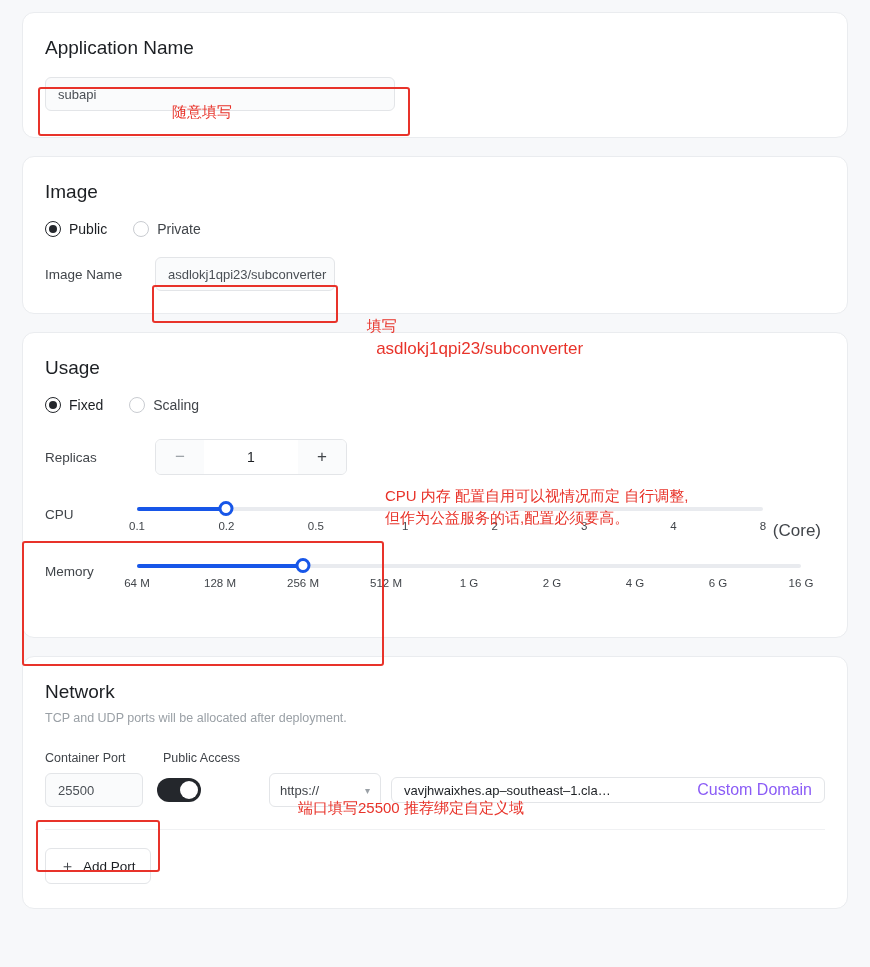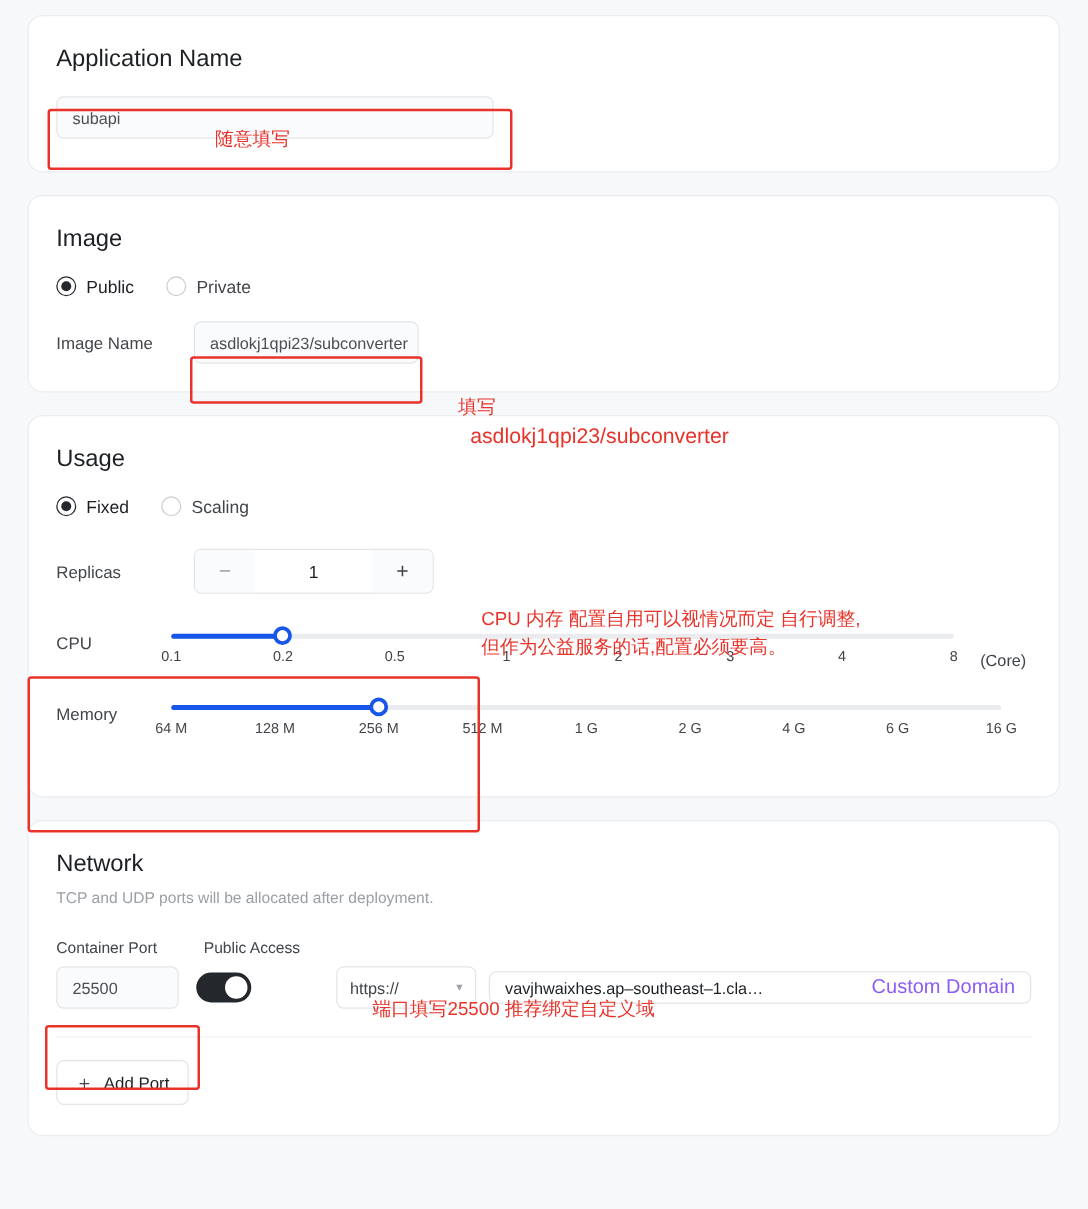--- a/index.html
+++ b/index.html
@@ -100,21 +100,21 @@
     border-radius: 50%; background: #fff; border: 3px solid #1756e8;
     transform: translateX(-50%);
   }
   .ticks { position: relative; height: 20px; margin-top: 9px; }
   .ticks span {
     position: absolute; transform: translateX(-50%);
     font-size: 11.5px; color: #41454a; white-space: nowrap;
   }
   .unit-core {
     position: absolute; right: -58px; top: 20px;
-    font-size: 13px; color: #41454a;
+    font-size: 17px; color: #41454a;
   }
   
   .net-head { display: flex; align-items: center; margin-bottom: 8px; }
   .net-head .h1 { width: 118px; font-size: 12.5px; color: #41454a; }
   .net-head .h2 { width: 112px; font-size: 12.5px; color: #41454a; }
   .net-row { display: flex; align-items: center; }
   .port-input { width: 98px; }
   .toggle-cell { width: 112px; display: flex; align-items: center; }
   .toggle {
     width: 44px; height: 24px; border-radius: 12px;

